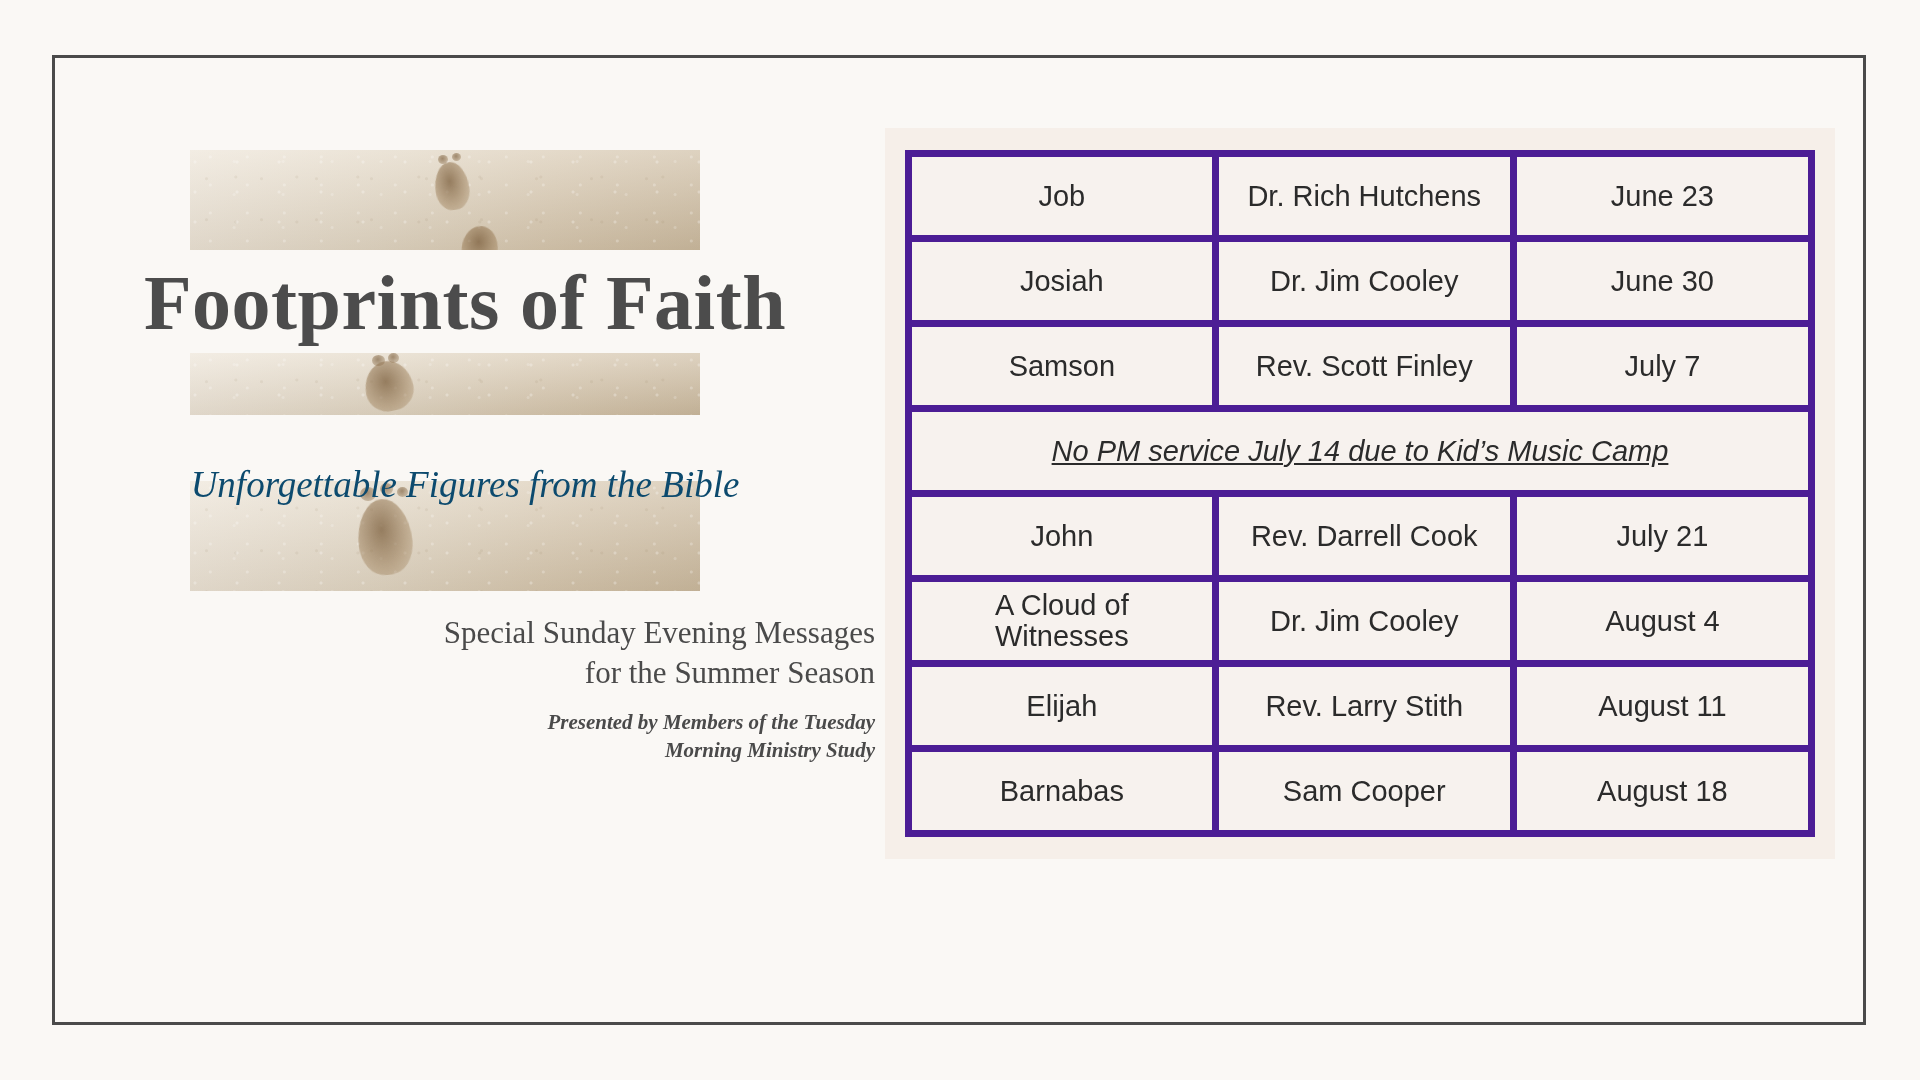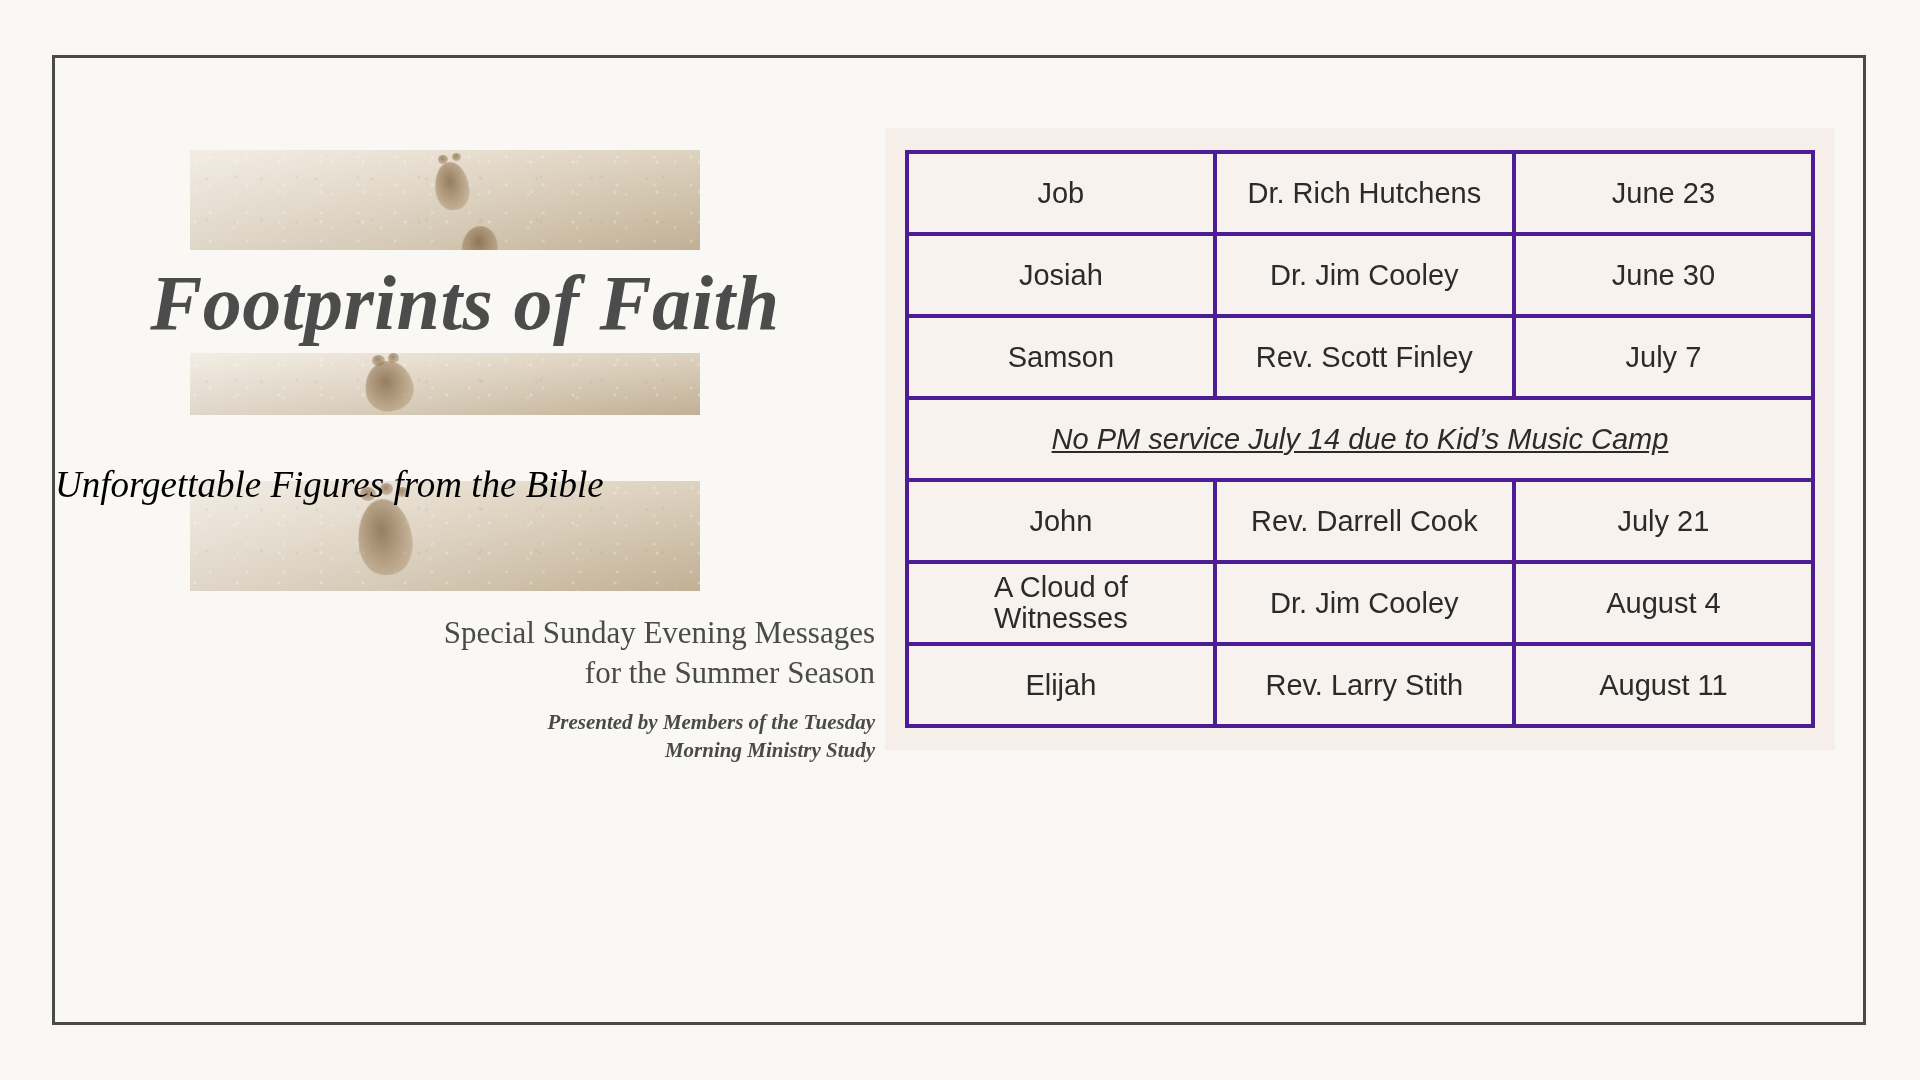--- a/index.html
+++ b/index.html
@@ -84,35 +84,35 @@
   
   #strip3 { top: 423px; height: 110px;
             background: linear-gradient(100deg,#d9c8ac 0%, #c8b492 55%, #bda684 100%); }
 
   .title {
     position: absolute;
     left: 0; right: 0;
     top: 200px;
     text-align: center;
     font-family: "Liberation Serif", serif;
-    font-style: italic;
     font-weight: bold;
     font-size: 78px;
     color: #4c4c4c;
     letter-spacing: 0.5px;
   }
 
   .subtitle {
     position: absolute;
     left: 0; right: 0;
     top: 405px;
+    text-align: center;
     font-family: "Liberation Serif", serif;
     font-style: italic;
     font-size: 37px;
-    color: #000000;
+    color: #0c4a6e;
   }
 
   .blurb {
     position: absolute;
     left: 0; right: 0;
     top: 555px;
     text-align: right;
     font-family: "Liberation Serif", serif;
     font-size: 31px;
     line-height: 1.3;
@@ -147,21 +147,21 @@
     padding: 22px 20px;
     box-sizing: border-box;
   }
 
   table.schedule {
     width: 100%;
     border-collapse: collapse;
     table-layout: fixed;
   }
   table.schedule td {
-    border: 4px solid #4c1d95;
+    border: 7px solid #4c1d95;
     background: #f7f2ee;
     height: 74px;
     text-align: center;
     vertical-align: middle;
     font-family: "Liberation Sans", sans-serif;
     font-size: 29px;
     color: #2b2b2b;
     padding: 2px 6px;
   }
   table.schedule td.c0 { width: 34%; }
@@ -257,19 +257,24 @@
                   <div class="two-line">A Cloud of<br>Witnesses</div>
                 </td>
                 <td class="c1">Dr. Jim Cooley</td>
                 <td class="c2">August 4</td>
               </tr>
               <tr>
                 <td class="c0">Elijah</td>
                 <td class="c1">Rev. Larry Stith</td>
                 <td class="c2">August 11</td>
               </tr>
+              <tr>
+                <td class="c0">Barnabas</td>
+                <td class="c1">Sam Cooper</td>
+                <td class="c2">August 18</td>
+              </tr>
             </tbody>
         </table>
       </div>
     </div>
 
   </div>
 </div>
 
 </body></html>

